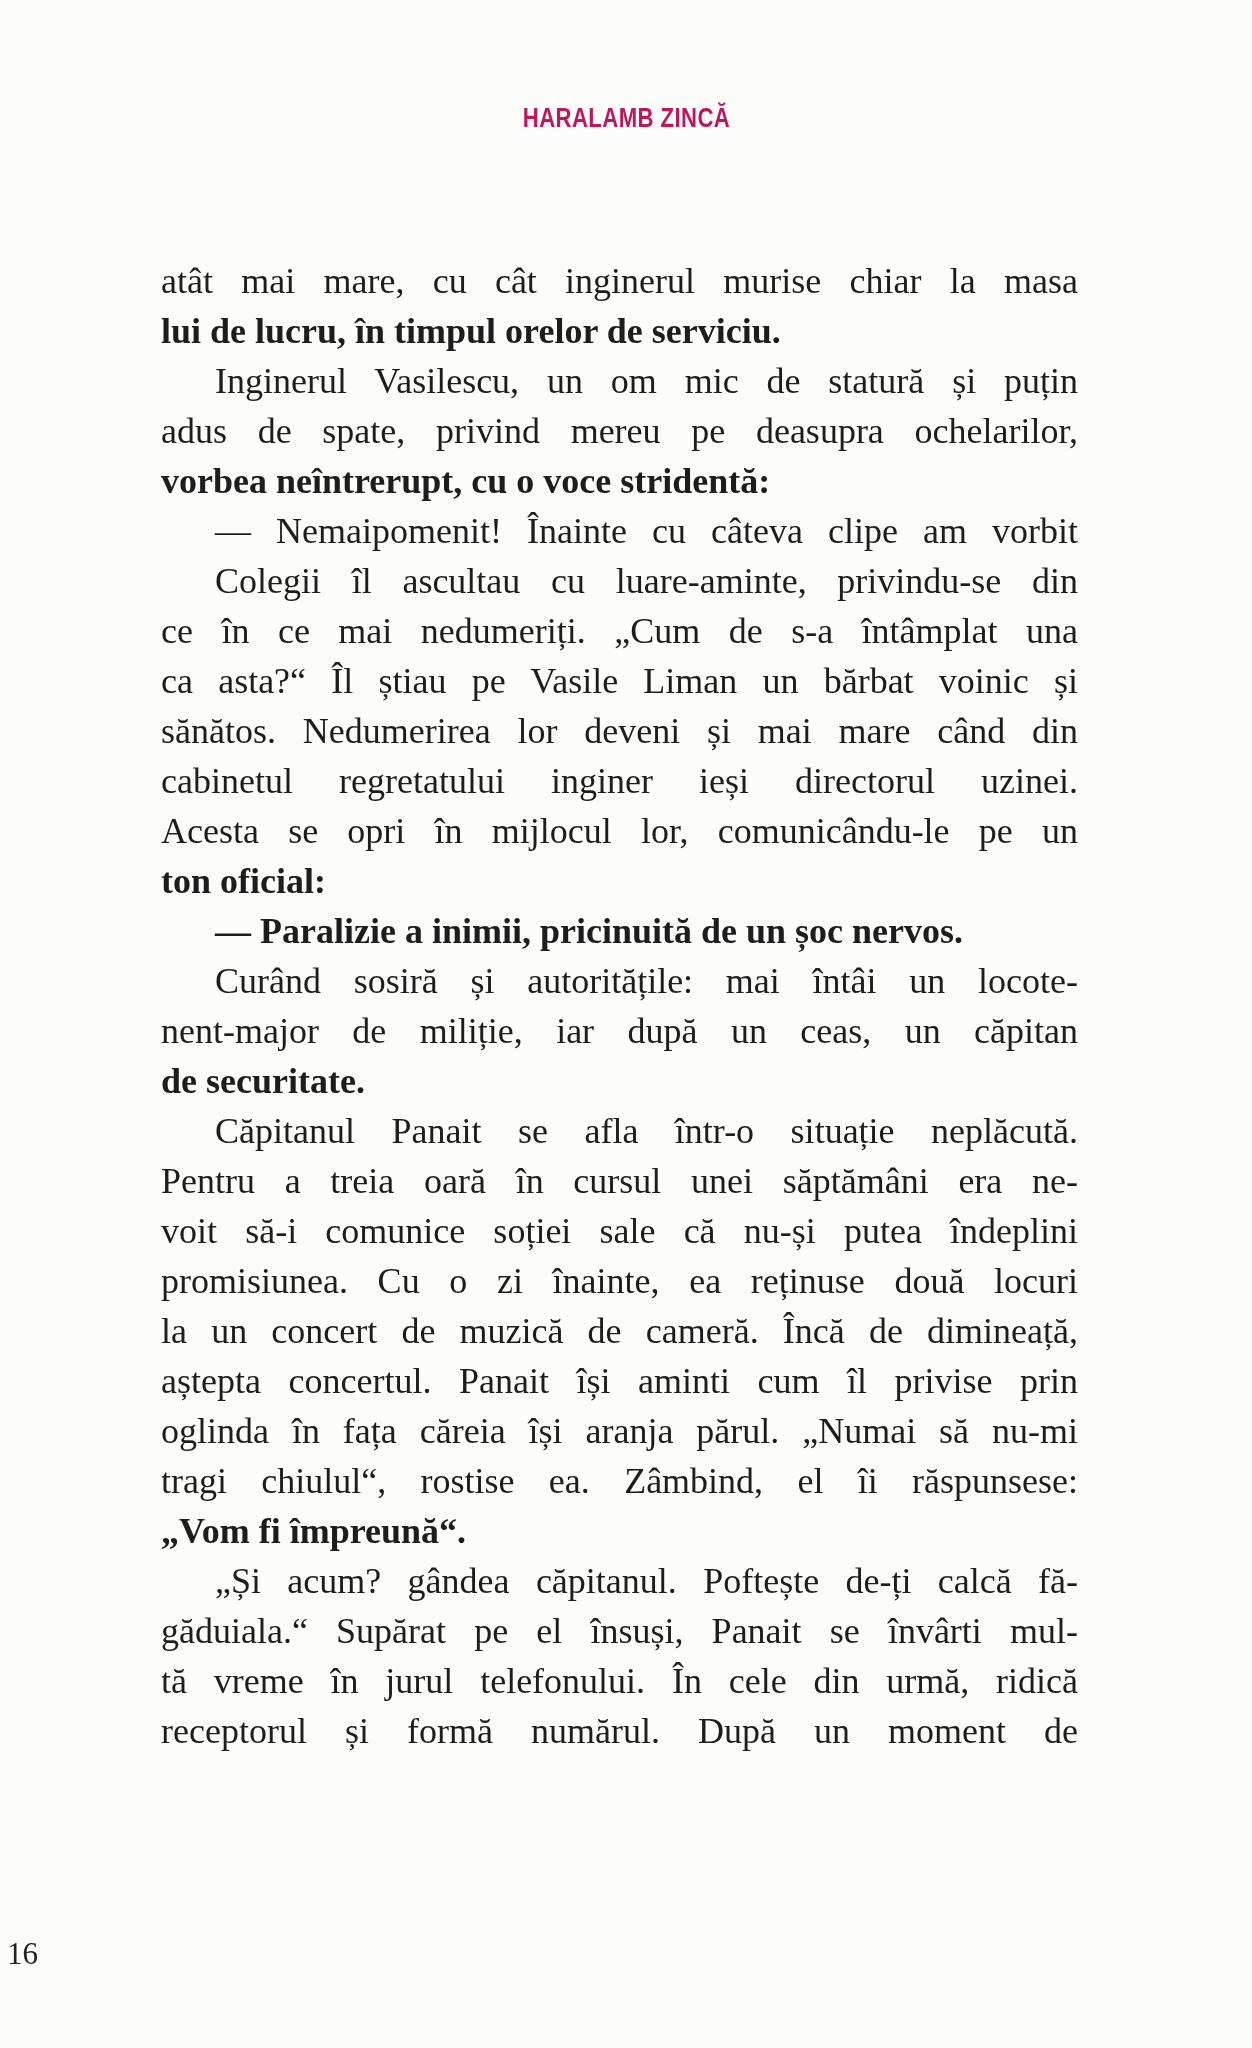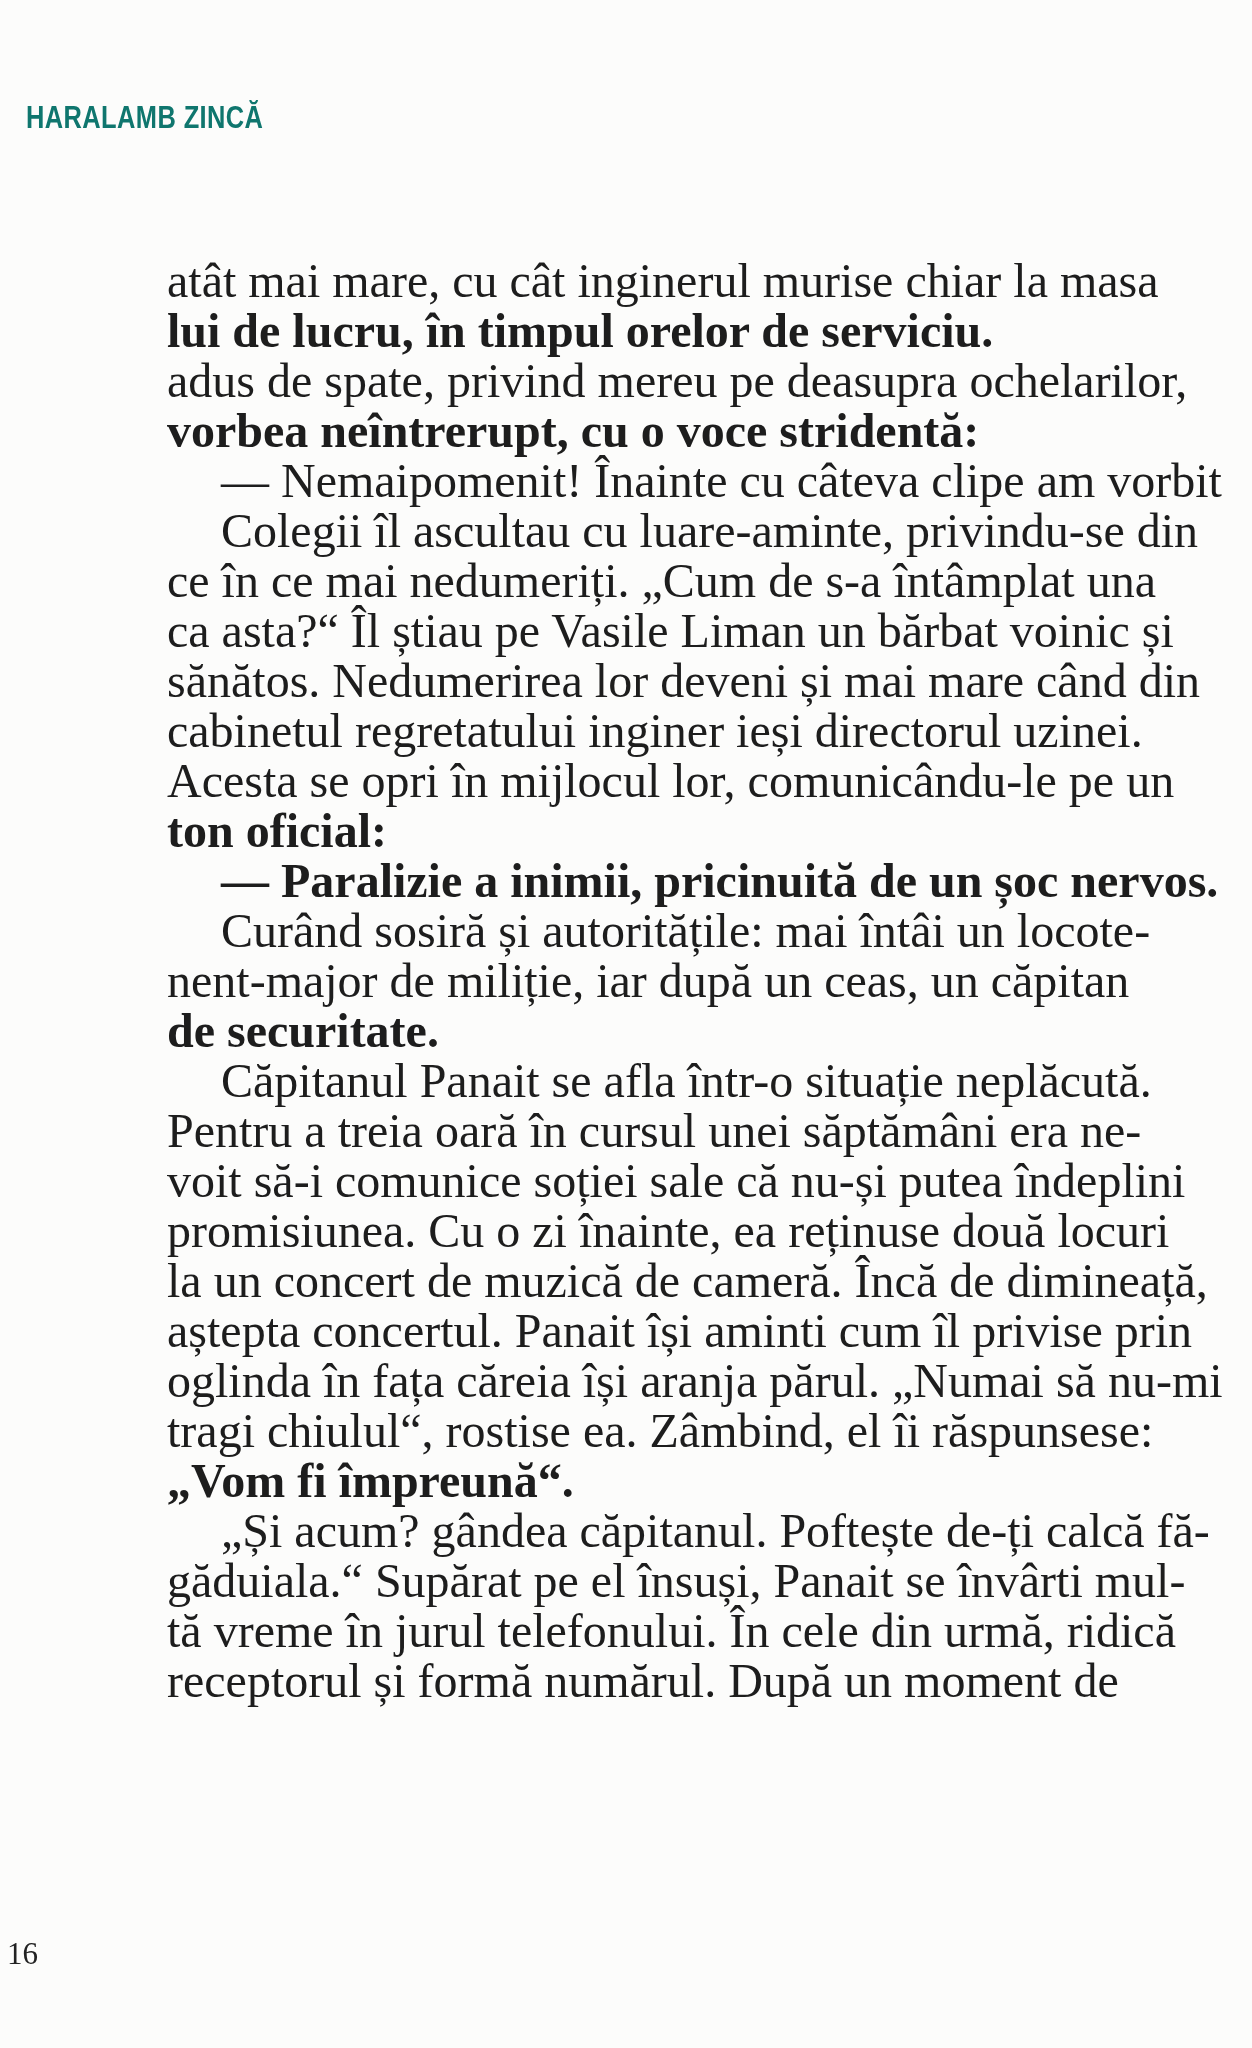--- a/index.html
+++ b/index.html
@@ -10,40 +10,40 @@
     background: #fcfcfb;
     color: #1d1d1d;
     font-family: "Liberation Serif", "DejaVu Serif", serif;
     overflow: hidden;
   }
   .running-header {
     position: absolute;
     top: 101px;
     left: 0;
     width: 100%;
-    text-align: left;
+    text-align: center;
     font-family: "Liberation Sans", "DejaVu Sans", sans-serif;
     font-weight: 700;
-    font-size: 31px;
+    font-size: 27px;
     line-height: 34px;
-    color: #0f766e;
+    color: #be185d;
     letter-spacing: 0.5px;
   }
   .running-header .squeeze {
     display: inline-block;
     transform: scaleX(0.82);
     transform-origin: center;
     white-space: nowrap;
   }
   .text-block {
     position: absolute;
-    left: 167px;
+    left: 161px;
     top: 256px;
     width: 917px;
-    font-size: 48px;
+    font-size: 36px;
   }
   .line {
     height: 50px;
     line-height: 50px;
     text-align: justify;
     text-align-last: justify;
     white-space: nowrap;
   }
   .line.last {
     text-align-last: left;
@@ -66,20 +66,21 @@
 <body>
 
 <div class="page">
   <div class="running-header">
     <span class="squeeze">HARALAMB ZINCĂ</span>
   </div>
 
   <div class="text-block">
       <div class="line">atât mai mare, cu cât inginerul murise chiar la masa</div>
       <div class="line last">lui de lucru, în timpul orelor de serviciu.</div>
+      <div class="line indent">Inginerul Vasilescu, un om mic de statură și puțin</div>
       <div class="line">adus de spate, privind mereu pe deasupra ochelarilor,</div>
       <div class="line last">vorbea neîntrerupt, cu o voce stridentă:</div>
       <div class="line indent">— Nemaipomenit! Înainte cu câteva clipe am vorbit</div>
       <div class="line indent">Colegii îl ascultau cu luare-aminte, privindu-se din</div>
       <div class="line">ce în ce mai nedumeriți. „Cum de s-a întâmplat una</div>
       <div class="line">ca asta?“ Îl știau pe Vasile Liman un bărbat voinic și</div>
       <div class="line">sănătos. Nedumerirea lor deveni și mai mare când din</div>
       <div class="line">cabinetul regretatului inginer ieși directorul uzinei.</div>
       <div class="line">Acesta se opri în mijlocul lor, comunicându-le pe un</div>
       <div class="line last">ton oficial:</div>

